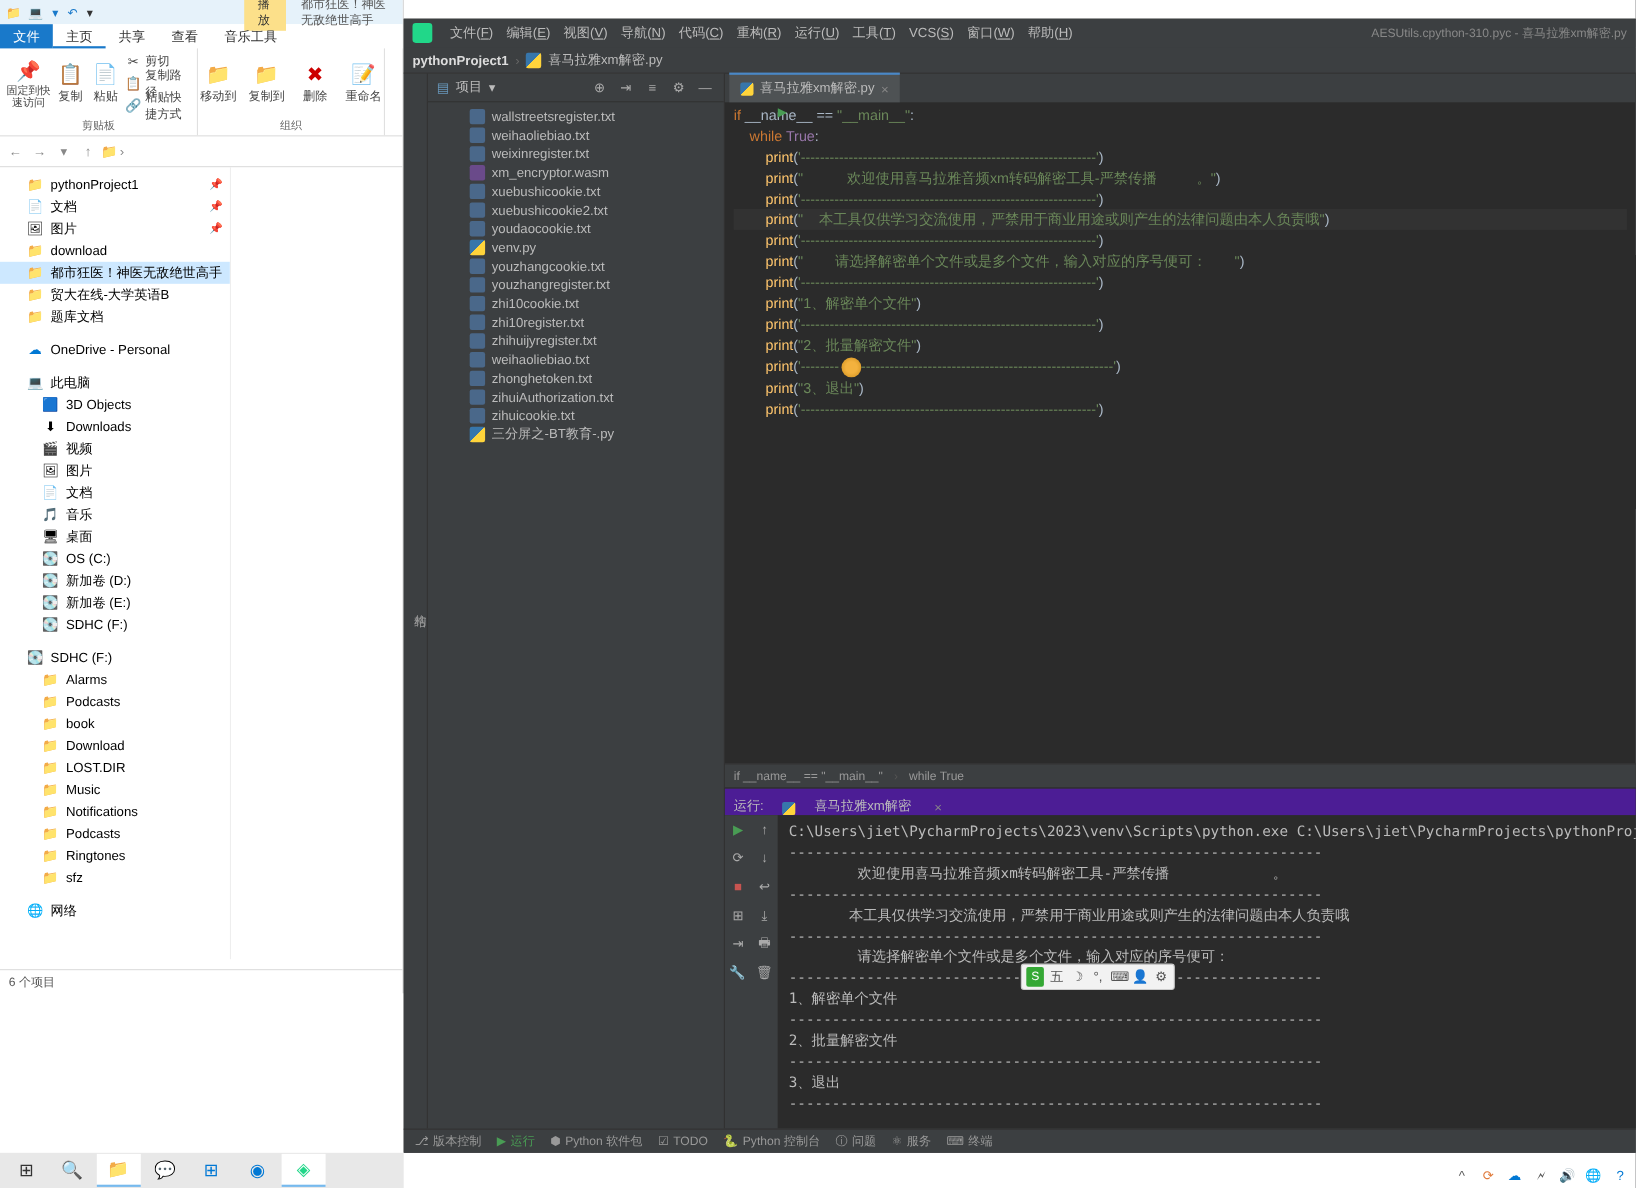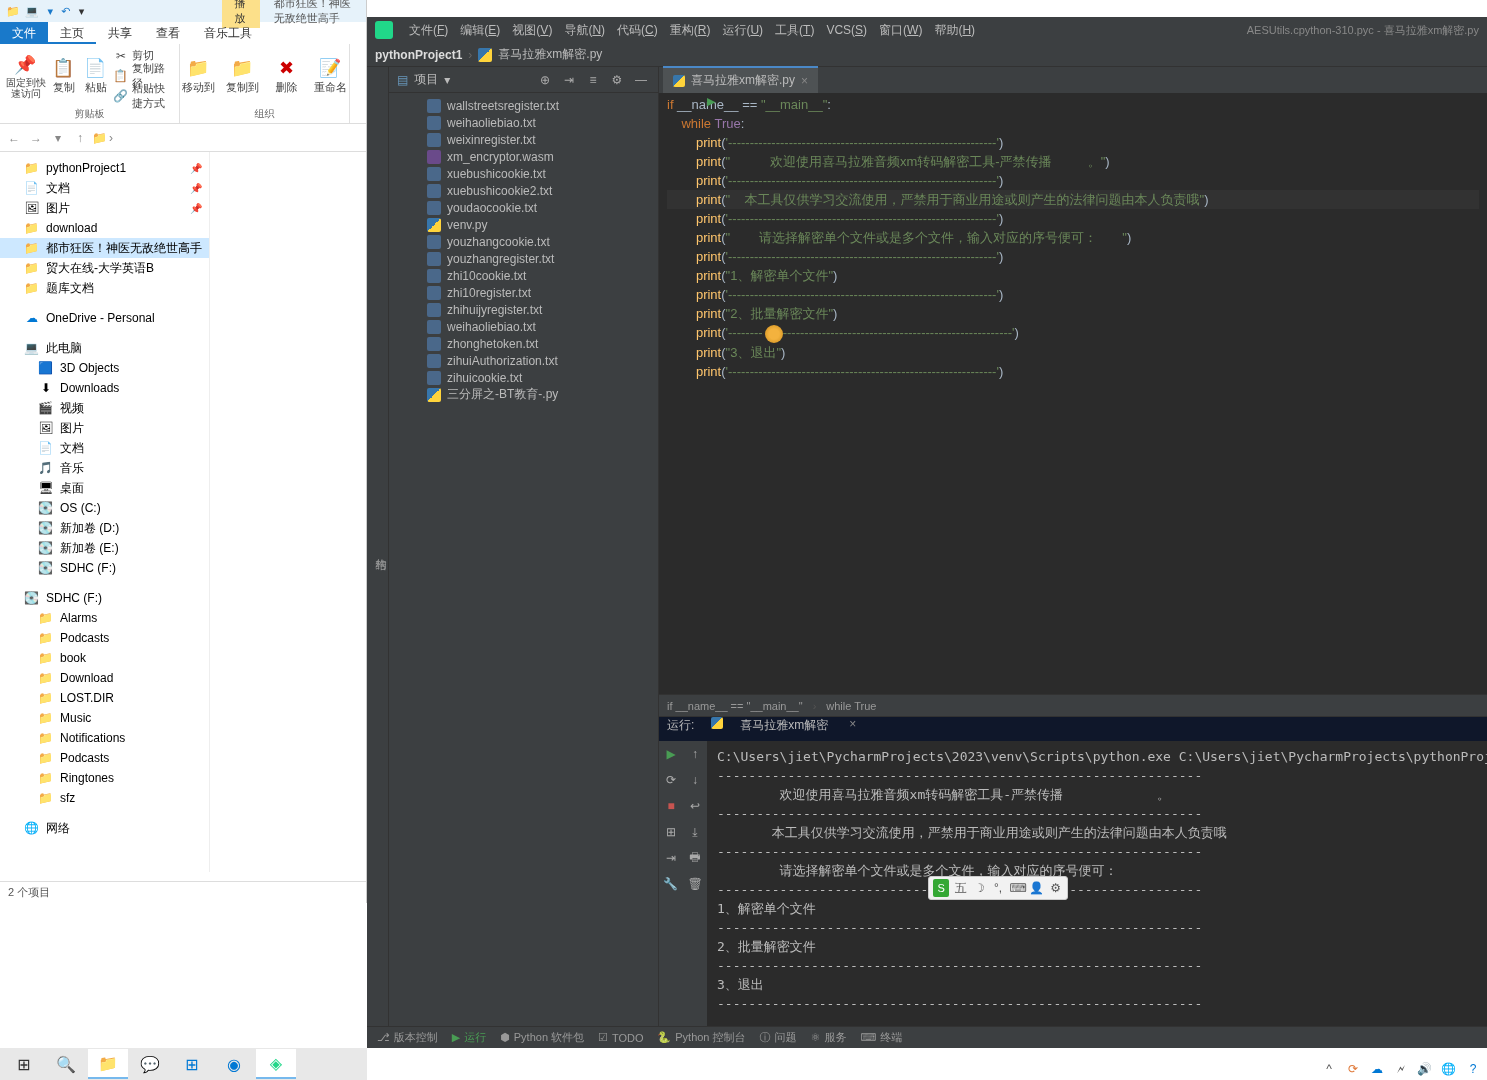--- a/index.html
+++ b/index.html
@@ -88,21 +88,21 @@
 .code .str { color: #6a8759; }
 .code .fn { color: #ffc66d; }
 .code .cn { color: #9876aa; }
 .code .curline { background: #323232; display: inline-block; width: 100%; }
 .code .cursor-dot { display:inline-block; width:18px; height:18px; border-radius:50%; background: radial-gradient(circle,#f3b23e 40%,#c98a1a 100%); vertical-align: middle; margin-left: 2px; }
 
 .edpane .bcrumb { height: 22px; background: #3c3f41; border-top: 1px solid #323232; display: flex; align-items: center; padding: 0 8px; gap: 10px; color: #999; font-size: 11px; }
 
 
 .runpanel { height: 310px; background: #2b2b2b; border-top: 1px solid #323232; display: flex; flex-direction: column; }
-.runpanel .rhdr { height: 24px; background: #0f172a; display: flex; align-items: flex-start; padding: 0 8px; gap: 17px; color: #bbb; }
+.runpanel .rhdr { height: 24px; background: #4c1d95; display: flex; align-items: flex-end; padding: 0 8px; gap: 17px; color: #bbb; }
 .runpanel .rhdr .pyic { width: 12px; height: 12px; background: linear-gradient(135deg,#3776ab 50%,#ffd43b 50%); border-radius: 2px; }
 .runpanel .rbody { flex: 1; display: flex; }
 .runpanel .rgut { width: 48px; background: #3c3f41; display: flex; flex-direction: column; align-items: center; padding: 4px 0; gap: 8px; }
 .rgut .rgrow { display: flex; gap: 6px; }
 .rgut .rbtn { width: 18px; height: 18px; display: inline-flex; align-items: center; justify-content: center; color: #aaa; font-size: 12px; }
 .rgut .rbtn.play { color: #499c54; }
 .rgut .rbtn.stop { color: #c75450; }
 .runpanel .rout { flex: 1; padding: 6px 10px; font-family: Consolas,monospace; font-size: 13px; color: #bbb; line-height: 19px; white-space: pre; overflow: hidden; }
 
 .pycharm .statusbar { position: absolute; bottom: 0; left: 0; right: 0; height: 22px; background: #3c3f41; border-top: 1px solid #323232; display: flex; align-items: center; padding: 0 10px; gap: 14px; color: #999; font-size: 11px; }
@@ -341,21 +341,21 @@
           <span class="ticon">📁</span>
           <span>sfz</span>
         </div>
         <div class="spacer"></div>
         <div class="titem">
           <span class="ticon" style="color: rgb(0, 120, 212);">🌐</span>
           <span>网络</span>
         </div>
       </div>
   </div>
-  <div class="status">2 个项目</div>
+  <div class="status">6 个项目</div>
 </div>
 
 <div class="pycharm">
   <div class="menubar">
     <span class="logo"></span>
     <span id="menus"><span class="mitem">文件(<u>F</u>)</span><span class="mitem">编辑(<u>E</u>)</span><span class="mitem">视图(<u>V</u>)</span><span class="mitem">导航(<u>N</u>)</span><span class="mitem">代码(<u>C</u>)</span><span class="mitem">重构(<u>R</u>)</span><span class="mitem">运行(<u>U</u>)</span><span class="mitem">工具(<u>T</u>)</span><span class="mitem">VCS(<u>S</u>)</span><span class="mitem">窗口(<u>W</u>)</span><span class="mitem">帮助(<u>H</u>)</span></span>
     <span class="wtitle">AESUtils.cpython-310.pyc - 喜马拉雅xm解密.py</span>
   </div>
   <div class="crumbbar">
     <span style="font-weight:bold;color:#ddd">pythonProject1</span>

